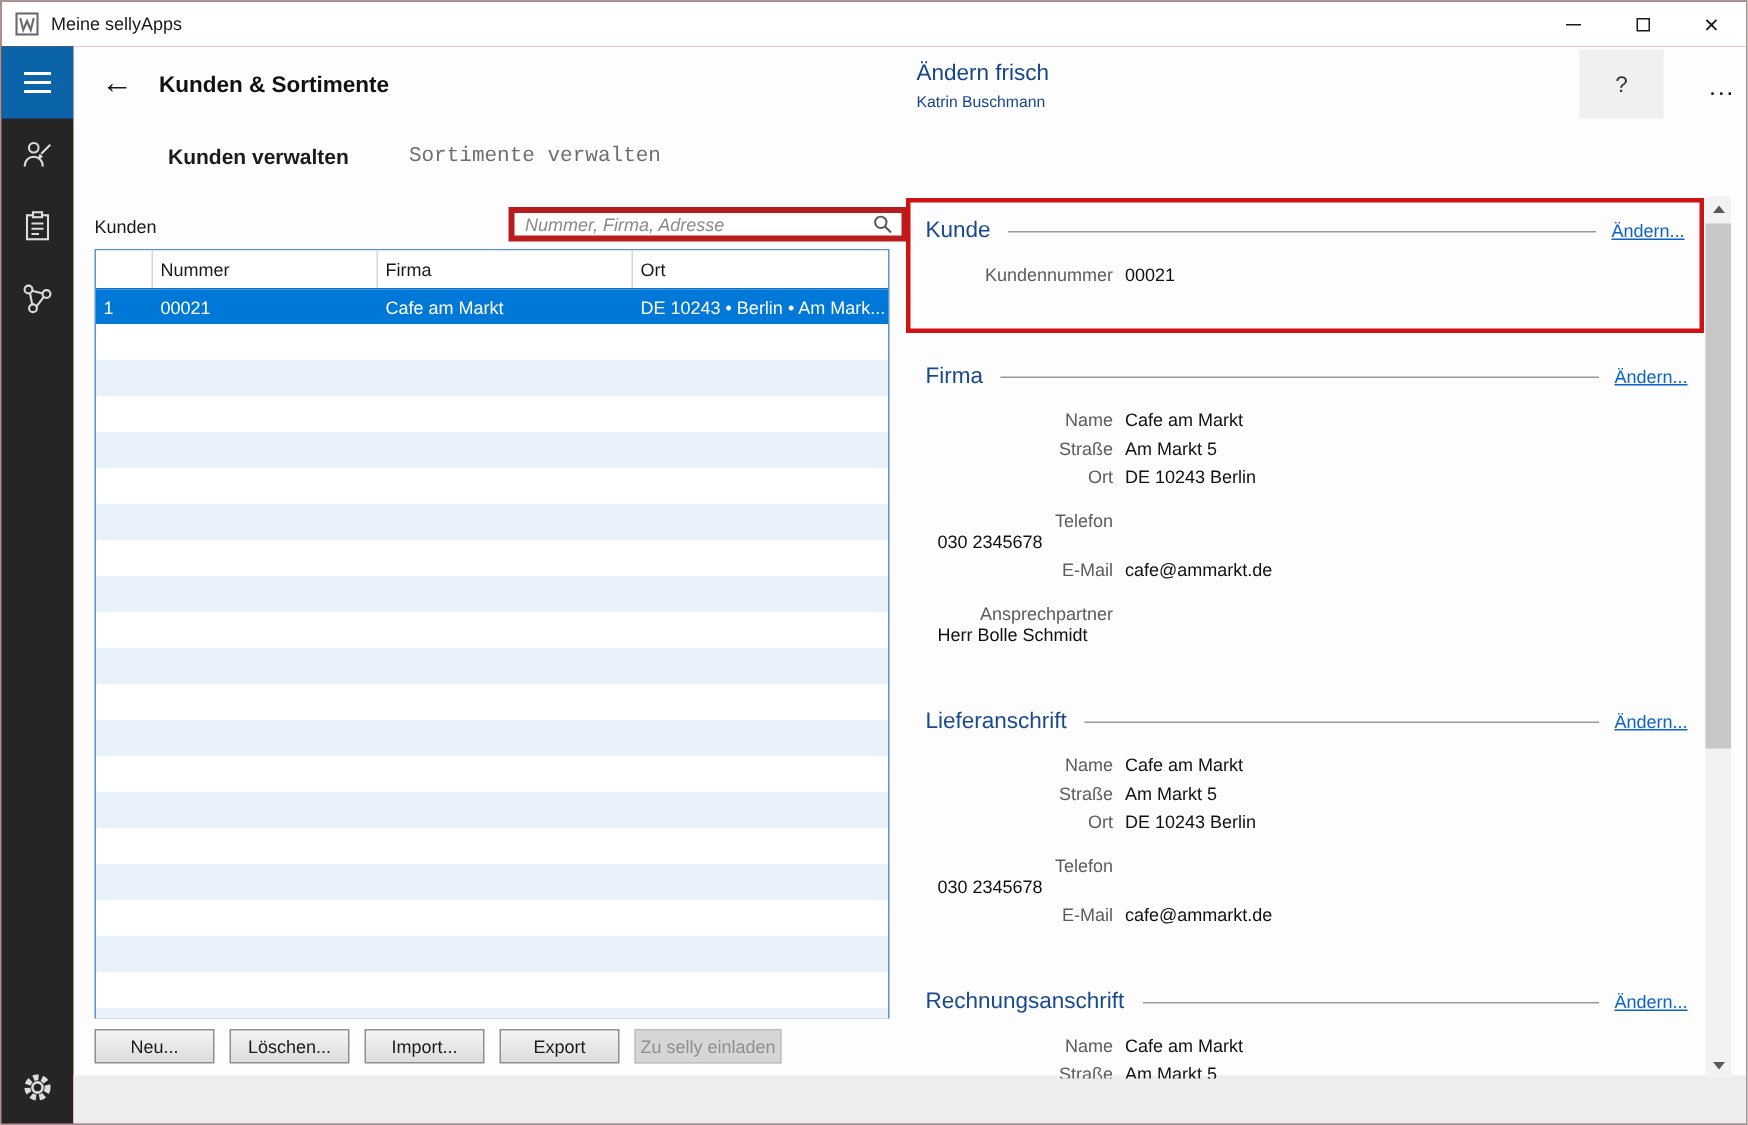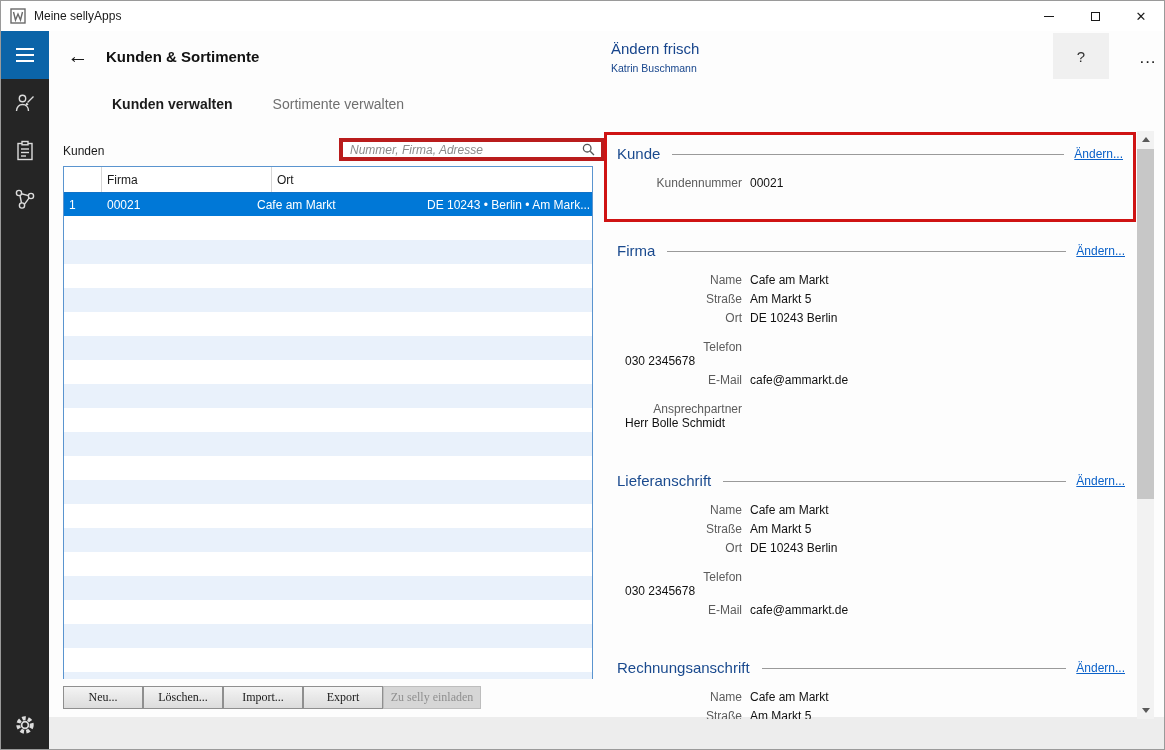--- a/index.html
+++ b/index.html
@@ -38,40 +38,40 @@
   .account { position:absolute; left:562px; top:9px; line-height:1.25; }
   .account .acc-name { font-size:15px; color:#17458c; }
   .account .acc-user { font-size:10.5px; color:#17458c; margin-top:3px; }
 
   .help-tile { position:absolute; left:1004px; top:2px; width:56px; height:46px; background:#f0f0f0; display:flex; align-items:center; justify-content:center; font-size:15px; color:#333; cursor:default; }
   .more-btn { position:absolute; left:1078px; top:13px; width:42px; height:28px; display:flex; align-items:center; justify-content:center; font-size:17px; letter-spacing:1px; color:#1a1a1a; cursor:default; }
 
   .tabs { position:absolute; left:27px; top:65px; display:flex; gap:40px; }
   .tab { font-size:14px; cursor:default; }
   .tab.active { font-weight:bold; color:#1c1c1c;margin-left:36px; }
-  .tab.inactive { color:#6f6f6f; }
+  .tab.inactive { color:#6f6f6f;font-family:Liberation Mono, monospace; }
 
   
   .list-label { position:absolute; left:14px; top:113px; font-size:12px; color:#1a1a1a; }
   .search-box { position:absolute; left:290px; top:107px; width:266px; height:23px; border:4px solid #b91c1c; background:#fff; display:flex; align-items:center; }
   .search-box input { flex:1; border:none; outline:none; height:100%; padding:0 4px 0 7px; font-family:"Liberation Sans", sans-serif; font-size:12px; font-style:italic; color:#444; background:transparent; }
   .search-box input::placeholder { color:#8a8a8a; font-style:italic; }
   .search-box .mag { flex:0 0 auto; margin-right:6px; }
 
   .cust-table { position:absolute; left:14px; top:135px; width:530px; height:513px; border:1px solid #5a94cf; background:#fff; }
   .tbl-header { display:flex; height:26px; border-bottom:1px solid #0f72c8; background:#fff; }
   .th { font-size:12px; color:#1a1a1a; display:flex; align-items:center; padding-left:5px; border-right:1px solid #d6d6d6; }
   .th:last-child { border-right:none; }
   .col0 { width:38px; } .col1 { width:150px; } .col2 { width:170px; } .col3 { width:170px; flex:1; }
   .tbl-row.selected { display:flex; height:23px; background:#0078d7; color:#fff; }
   .td { font-size:12px; display:flex; align-items:center; padding-left:5px; white-space:nowrap; overflow:hidden; }
   .tbl-stripes { height:463px; background:repeating-linear-gradient(to bottom, #ffffff 0px, #ffffff 24px, #e9f1fb 24px, #e9f1fb 48px); }
 
   .list-buttons { position:absolute; left:14px; top:655px; display:flex; }
-  .btn { width:80px; height:23px; font-family:Liberation Serif, serif; font-size:12px; color:#1a1a1a; background:linear-gradient(#f4f4f4, #dcdcdc); border:1px solid #8f8f8f; display:flex; align-items:center; justify-content:center; cursor:default; }
+  .btn { width:80px; height:23px; margin-right:10px; font-family:Liberation Sans, sans-serif; font-size:12px; color:#1a1a1a; background:linear-gradient(#f4f4f4, #dcdcdc); border:1px solid #8f8f8f; display:flex; align-items:center; justify-content:center; cursor:default; }
   .btn.wide { width:98px; }
   .btn.disabled { background:#d6d6d6; border-color:#bdbdbd; color:#8f8f8f; }
 
   
   .right-panel { position:absolute; left:552px; top:100px; width:536px; height:588px; overflow:hidden; }
   .highlight-box { border:3px solid #cf1313; padding:10px 10px 24px 10px; margin:1px 1px 20px 3px; }
   .section { margin-left:16px; margin-right:12px; }
   .highlight-box .section { margin:0; }
   .section + .section, .highlight-box + .section ~ .section { }
   .sec-gap { margin-top:42px; }
@@ -183,20 +183,21 @@
       <input type="text" placeholder="Nummer, Firma, Adresse" style="">
       <svg class="mag" width="13" height="13" viewBox="0 0 13 13" fill="none" stroke="#555" stroke-width="1.3">
         <circle cx="5.2" cy="5.2" r="3.8"></circle>
         <line x1="8.2" y1="8.2" x2="12" y2="12"></line>
       </svg>
     </div>
 
     <div class="cust-table">
       <div class="tbl-header">
         <div class="th col0"></div>
+        <div class="th col1">Nummer</div>
         <div class="th col2">Firma</div>
         <div class="th col3">Ort</div>
       </div>
       <div class="tbl-row selected">
         <div class="td col0">1</div>
         <div class="td col1">00021</div>
         <div class="td col2">Cafe am Markt</div>
         <div class="td col3">DE 10243 • Berlin • Am Mark...</div>
       </div>
       <div class="tbl-stripes"></div>

